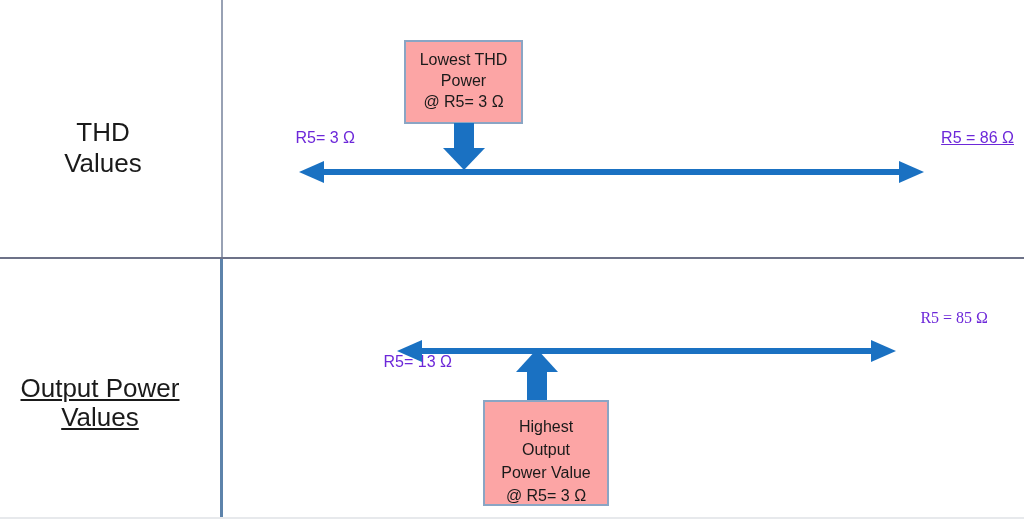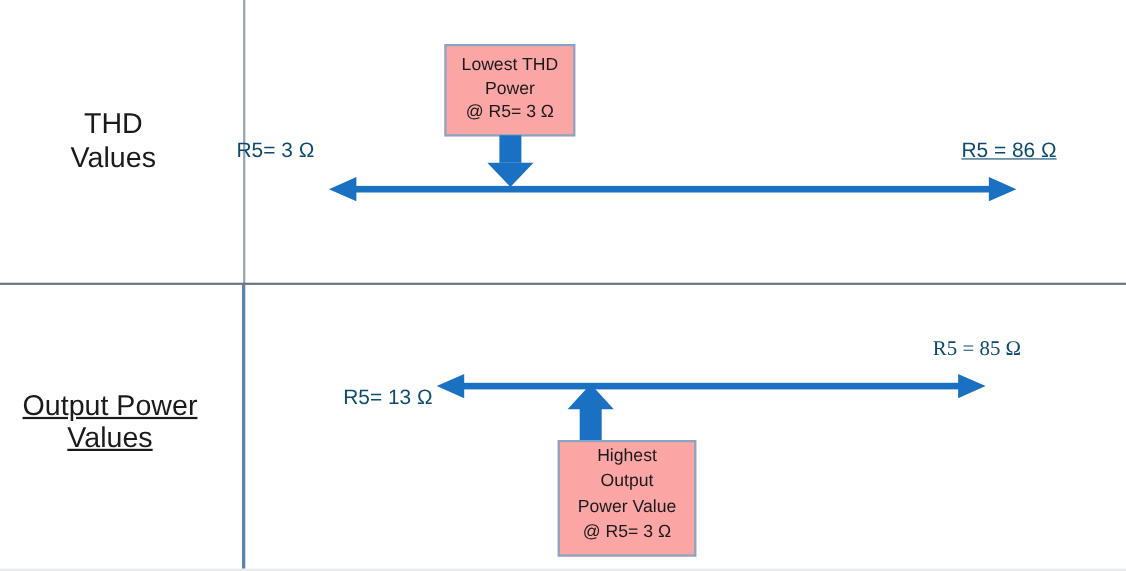--- a/index.html
+++ b/index.html
@@ -19,51 +19,52 @@
   .hline        { position: absolute; left: 0;     top: 257px; width: 1024px; height: 2px; background: #6d7288; }
   .bottom-edge  { position: absolute; left: 0;     top: 517px; width: 1024px; height: 2px; background: #e7e9ec; }
 
   
   .section-title {
     position: absolute;
     text-align: center;
     font-size: 26px;
     line-height: 31px;
     color: #1a1a1a;
+    margin-top: 20px;
   }
   .title-thd  { left: 20px; top: 97px;  width: 166px; }
   .title-out  { left: 17px; top: 354px; width: 166px; line-height: 29px; text-decoration: underline; }
 
   
   .range-label {
     position: absolute;
     width: 140px;
-    text-align: left;
-    font-size: 19px;
+    text-align: right;
+    font-size: 16px;
     line-height: 22px;
-    color: #0c4a6e;
+    color: #6d28d9;
     white-space: nowrap;
   }
   .lbl-thd-left  { left: 215px; top: 127px; }
   .lbl-thd-right { left: 874px; top: 127px; text-decoration: underline; }
   .lbl-out-left  { left: 312px; top: 307px; margin-top: 44px; }
   .lbl-out-right { left: 848px; top: 307px; font-family: Liberation Serif, serif; }
 
   
   .callout {
     position: absolute;
     box-sizing: border-box;
     border: 2px solid #8aa5c4;
     background: #fca5a5;
     text-align: center;
     font-size: 16px;
     color: #1a1a1a;
   }
   .callout-thd { left: 404px; top: 40px;  width: 119px; height: 84px;  padding-top: 7px; line-height: 21px; }
-  .callout-out { left: 483px; top: 400px; width: 126px; height: 106px; padding-top: 1px; line-height: 23px; margin-left: 24px; }
+  .callout-out { left: 483px; top: 400px; width: 126px; height: 106px; padding-top: 13px; line-height: 23px; }
 
   
   .shaft-down { position: absolute; left: 454px; top: 123px; width: 20px; height: 25px; background: #1a71c2; }
   .head-down  { position: absolute; left: 443px; top: 148px; width: 0; height: 0;
                 border-left: 21px solid transparent; border-right: 21px solid transparent;
                 border-top: 22px solid #1a71c2; }
   .shaft-up   { position: absolute; left: 527px; top: 371px; width: 20px; height: 30px; background: #1a71c2; }
   .head-up    { position: absolute; left: 516px; top: 349px; width: 0; height: 0;
                 border-left: 21px solid transparent; border-right: 21px solid transparent;
                 border-bottom: 23px solid #1a71c2; }

